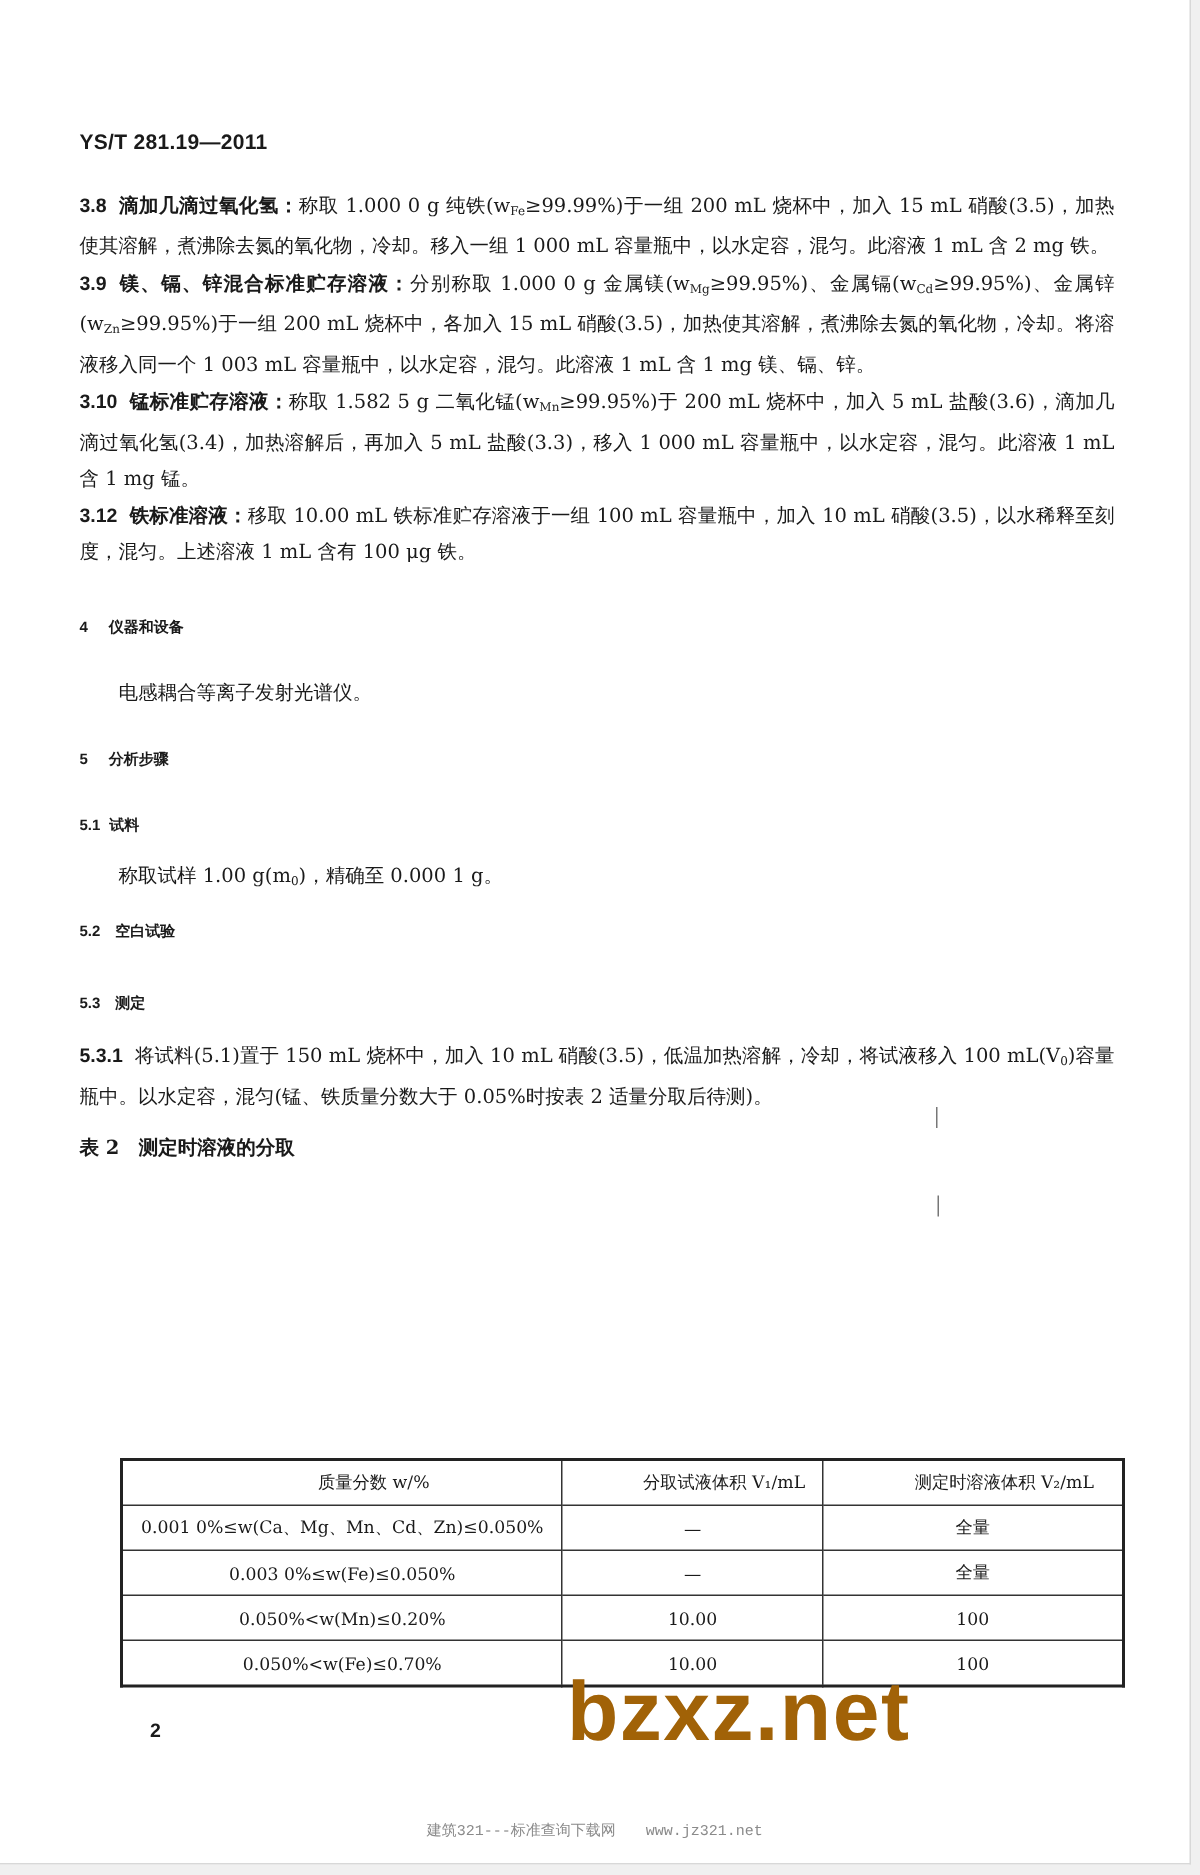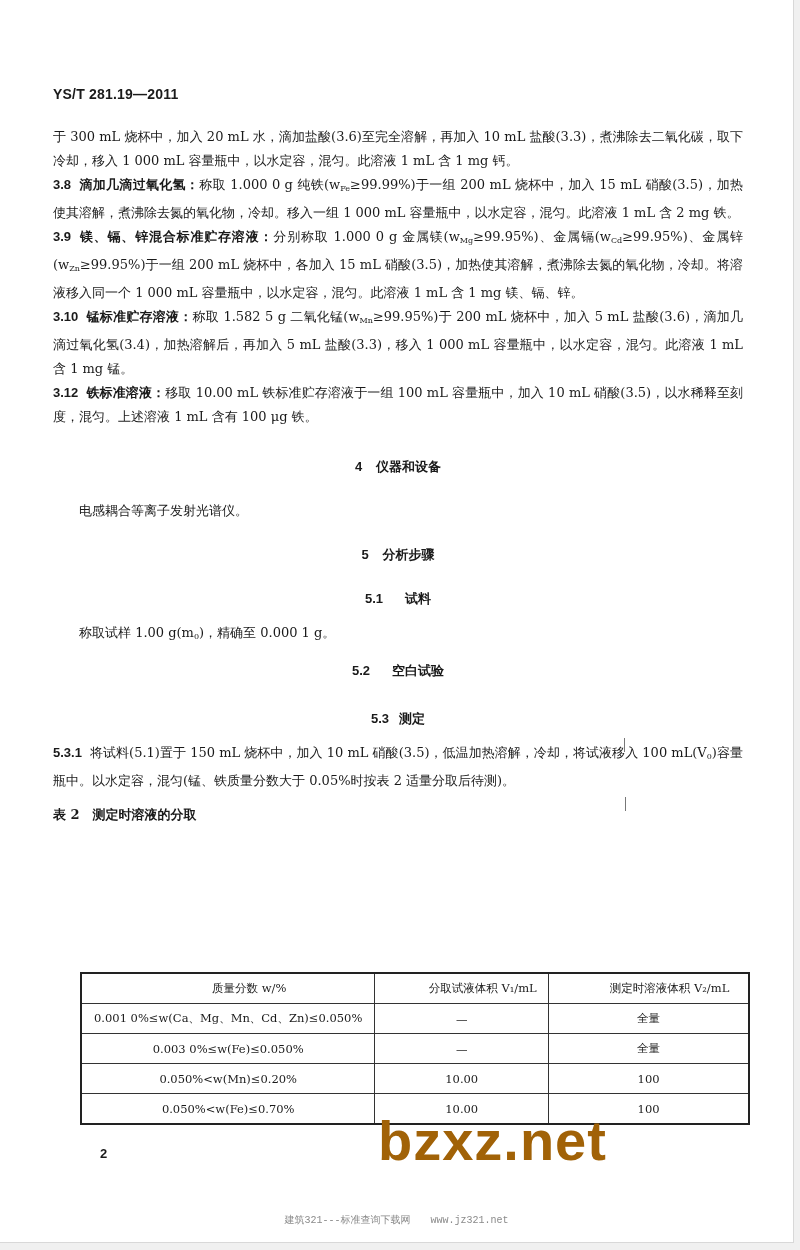--- a/index.html
+++ b/index.html
@@ -49,25 +49,24 @@
     }
     .clause-no {
       font-weight: bold;
       margin-right: 8px;
       font-family: "Liberation Sans", "DejaVu Sans", sans-serif;
     }
     .clause-title {
       font-weight: bold;
     }
     .section-heading {
-      font-size: 13px;
+      font-size: 10px;
       font-weight: bold;
       margin: 0;
       line-height: 24px;
-      text-align: center;
     }
     .section-heading .num {
       font-family: "Liberation Sans", "DejaVu Sans", sans-serif;
       margin-right: 14px;
     }
     .indent {
       padding-left: 26px;
     }
     sub { font-size: 8px; vertical-align: -2px; }
     .table-caption {
@@ -131,28 +130,27 @@
   </style>
 </head>
 <body>
 
 <div class="page">
 
   <div class="header-code">YS/T 281.19—2011</div>
 
   <div class="content">
 
-    <p class="para">于 300 mL 烧杯中，加入 20 mL 水，滴加盐酸(3.6)至完全溶解，再加入 10 mL 盐酸(3.3)，煮沸除去二氧化碳，取下冷却，移入 1 000 mL 容量瓶中，以水定容，混匀。此溶液 1 mL 含 1 mg 钙。</p>
 
     <p class="para">
       <span class="clause-no">3.8</span><span class="clause-title">滴加几滴过氧化氢：</span><span>称取 1.000 0 g 纯铁(w</span><sub>Fe</sub><span>≥99.99%)于一组 200 mL 烧杯中，加入 15 mL 硝酸(3.5)，加热使其溶解，煮沸除去氮的氧化物，冷却。移入一组 1 000 mL 容量瓶中，以水定容，混匀。此溶液 1 mL 含 2 mg 铁。</span>
     </p>
 
     <p class="para">
-      <span class="clause-no">3.9</span><span class="clause-title">镁、镉、锌混合标准贮存溶液：</span><span>分别称取 1.000 0 g 金属镁(w</span><sub>Mg</sub><span>≥99.95%)、金属镉(w</span><sub>Cd</sub><span>≥99.95%)、金属锌(w</span><sub>Zn</sub><span>≥99.95%)于一组 200 mL 烧杯中，各加入 15 mL 硝酸(3.5)，加热使其溶解，煮沸除去氮的氧化物，冷却。将溶液移入同一个 1 000 mL 容量瓶中，以水定容，混匀。此溶液 1 mL 含 1 mg 镁、镉、锌。</span>
+      <span class="clause-no">3.9</span><span class="clause-title">镁、镉、锌混合标准贮存溶液：</span><span>分别称取 1.000 0 g 金属镁(w</span><sub>Mg</sub><span>≥99.95%)、金属镉(w</span><sub>Cd</sub><span>≥99.95%)、金属锌(w</span><sub>Zn</sub><span>≥99.95%)于一组 200 mL 烧杯中，各加入 15 mL 硝酸(3.5)，加热使其溶解，煮沸除去氮的氧化物，冷却。将溶液移入同一个 1 003 mL 容量瓶中，以水定容，混匀。此溶液 1 mL 含 1 mg 镁、镉、锌。</span>
     </p>
 
     <p class="para">
       <span class="clause-no">3.10</span><span class="clause-title">锰标准贮存溶液：</span><span>称取 1.582 5 g 二氧化锰(w</span><sub>Mn</sub><span>≥99.95%)于 200 mL 烧杯中，加入 5 mL 盐酸(3.6)，滴加几滴过氧化氢(3.4)，加热溶解后，再加入 5 mL 盐酸(3.3)，移入 1 000 mL 容量瓶中，以水定容，混匀。此溶液 1 mL 含 1 mg 锰。</span>
     </p>
 
 
     <p class="para">
       <span class="clause-no">3.12</span><span class="clause-title">铁标准溶液：</span><span>移取 10.00 mL 铁标准贮存溶液于一组 100 mL 容量瓶中，加入 10 mL 硝酸(3.5)，以水稀释至刻度，混匀。上述溶液 1 mL 含有 100 μg 铁。</span>
     </p>
@@ -164,30 +162,30 @@
     <div style="height:20px"></div>
     <p class="para indent">电感耦合等离子发射光谱仪。</p>
 
     <div style="height:20px"></div>
     <h2 class="section-heading">
       <span class="num">5</span><span>分析步骤</span>
     </h2>
 
     <div style="height:20px"></div>
     <h3 class="section-heading">
-      <span class="num" style="margin-right:22px">5.1</span><span>试料</span>
+      <span class="num" style="margin-right:6px">5.1</span><span>试料</span>
     </h3>
     <div style="height:10px"></div>
     <p class="para indent">
       <span>称取试样 1.00 g(m</span><sub>0</sub><span>)，精确至 0.000 1 g。</span>
     </p>
 
     <div style="height:10px"></div>
     <h3 class="section-heading">
-      <span class="num" style="margin-right:22px">5.2</span><span>空白试验</span>
+      <span class="num" style="margin-right:10px">5.2</span><span>空白试验</span>
     </h3>
     <div style="height:10px"></div>
 
     <div style="height:14px"></div>
     <h3 class="section-heading">
       <span class="num" style="margin-right:10px">5.3</span><span>测定</span>
     </h3>
     <div style="height:10px"></div>
     <p class="para">
       <span class="clause-no">5.3.1</span><span>将试料(5.1)置于 150 mL 烧杯中，加入 10 mL 硝酸(3.5)，低温加热溶解，冷却，将试液移入 100 mL(V</span><sub>0</sub><span>)容量瓶中。以水定容，混匀(锰、铁质量分数大于 0.05%时按表 2 适量分取后待测)。</span>

